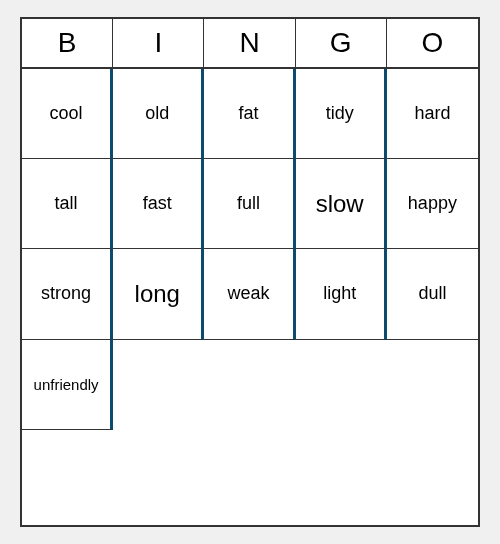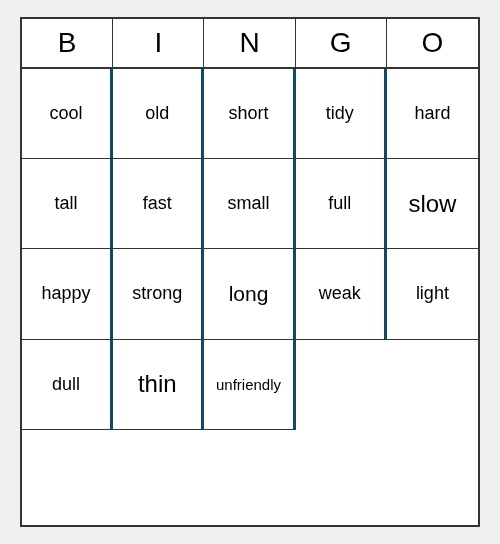--- a/index.html
+++ b/index.html
@@ -87,30 +87,28 @@
   <div class="bingo-header-cell">B</div>
       <div class="bingo-header-cell">I</div>
       <div class="bingo-header-cell">N</div>
       <div class="bingo-header-cell">G</div>
       <div class="bingo-header-cell">O</div>
     </div>
   <div class="bingo-grid">
 
   <div class="bingo-cell">cool</div>
       <div class="bingo-cell">old</div>
-      <div class="bingo-cell">short</div>
+      <div class="bingo-cell">fat</div>
       <div class="bingo-cell">tidy</div>
       <div class="bingo-cell">hard</div>
       <div class="bingo-cell">tall</div>
       <div class="bingo-cell">fast</div>
-      <div class="bingo-cell">small</div>
       <div class="bingo-cell">full</div>
       <div class="bingo-cell" style="font-size: 24px;">slow</div>
       <div class="bingo-cell">happy</div>
       <div class="bingo-cell">strong</div>
-      <div class="bingo-cell" style="font-size: 21px;">long</div>
+      <div class="bingo-cell" style="font-size: 24px;">long</div>
       <div class="bingo-cell">weak</div>
       <div class="bingo-cell">light</div>
       <div class="bingo-cell">dull</div>
-      <div class="bingo-cell" style="font-size: 24px;">thin</div>
       <div class="bingo-cell small-text">unfriendly</div>
     </div>
 </div>
 
 </body></html>

